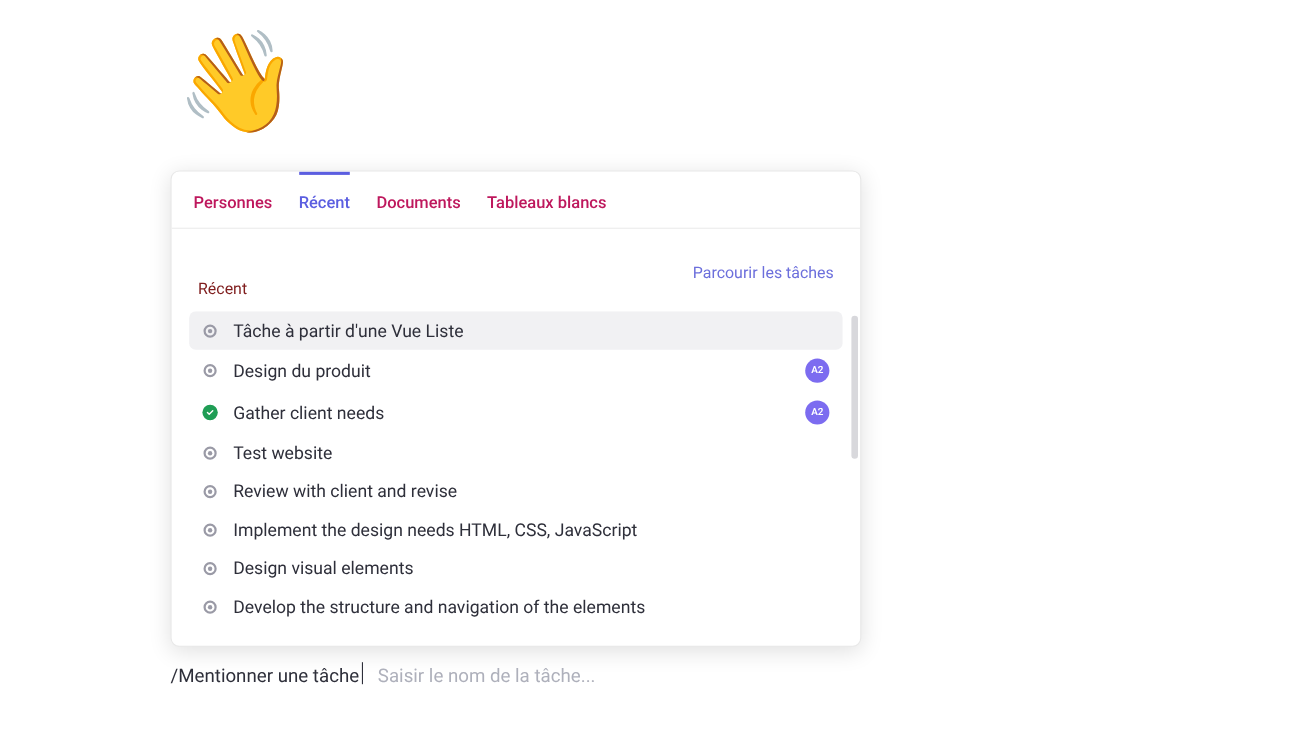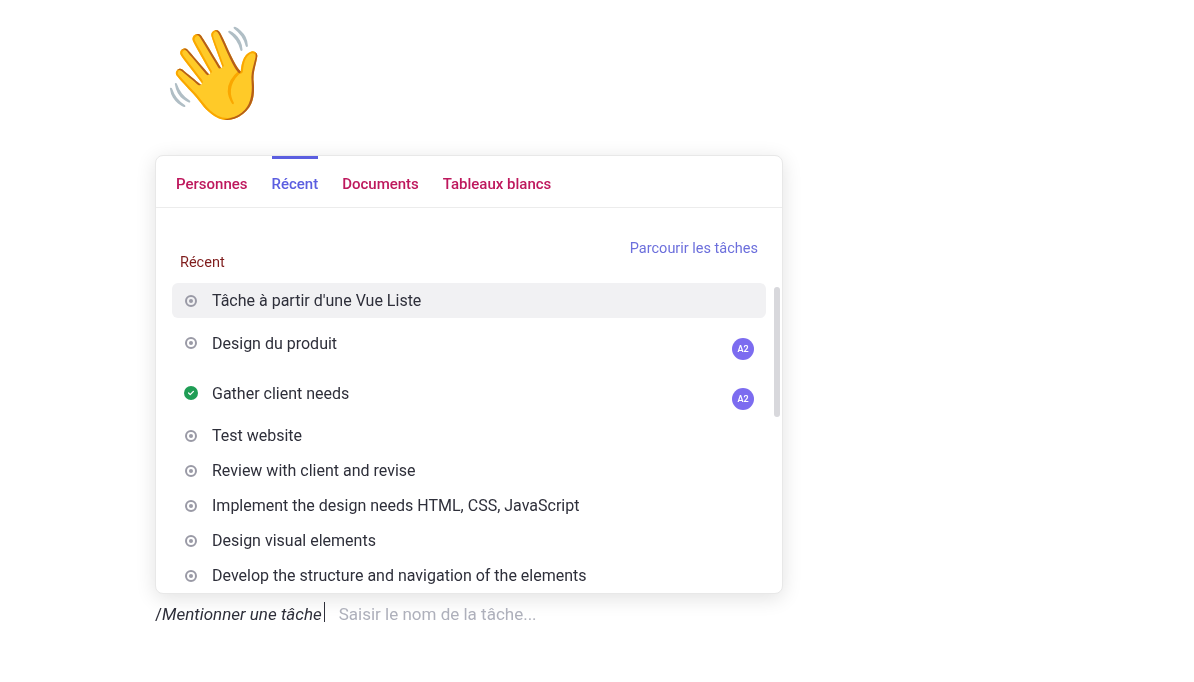--- a/index.html
+++ b/index.html
@@ -64,21 +64,21 @@
       margin-top: 28px;
     }
     .browse-link {
       font-size: 14.5px;
       color: #6c6fdc;
       cursor: pointer;
       text-align: right;
     }
     .list-wrap {
       position: relative;
-      padding: 0 12px 0 12px;
+      padding: 0 12px 18px 12px;
     }
     .list {
       max-height: 336px;
       overflow: hidden;
       padding: 0 4px;
     }
     .row {
       display: flex;
       align-items: center;
       padding: 8px 12px;
@@ -141,21 +141,20 @@
       height: 22px;
       border-radius: 50%;
       background: #7c6cf0;
       color: #fff;
       display: flex;
       align-items: center;
       justify-content: center;
       font-size: 9px;
       font-weight: 600;
       flex-shrink: 0;
-      margin-top: 12px;
     }
     .scroll-track {
       position: absolute;
       right: 2px;
       top: 4px;
       width: 6px;
       height: 130px;
       background: #d8d8dc;
       border-radius: 3px;
     }
@@ -166,21 +165,20 @@
       display: flex;
       align-items: baseline;
       font-size: 17px;
       white-space: nowrap;
     }
     .mention-slash {
       color: #2e2f3a;
     }
     .mention-text {
       color: #2e2f3a;
-      font-style: italic;
     }
     .mention-cursor {
       display: inline-block;
       width: 1px;
       height: 20px;
       background: #2e2f3a;
       vertical-align: middle;
       margin: 0 2px;
       position: relative;
       top: 2px;

